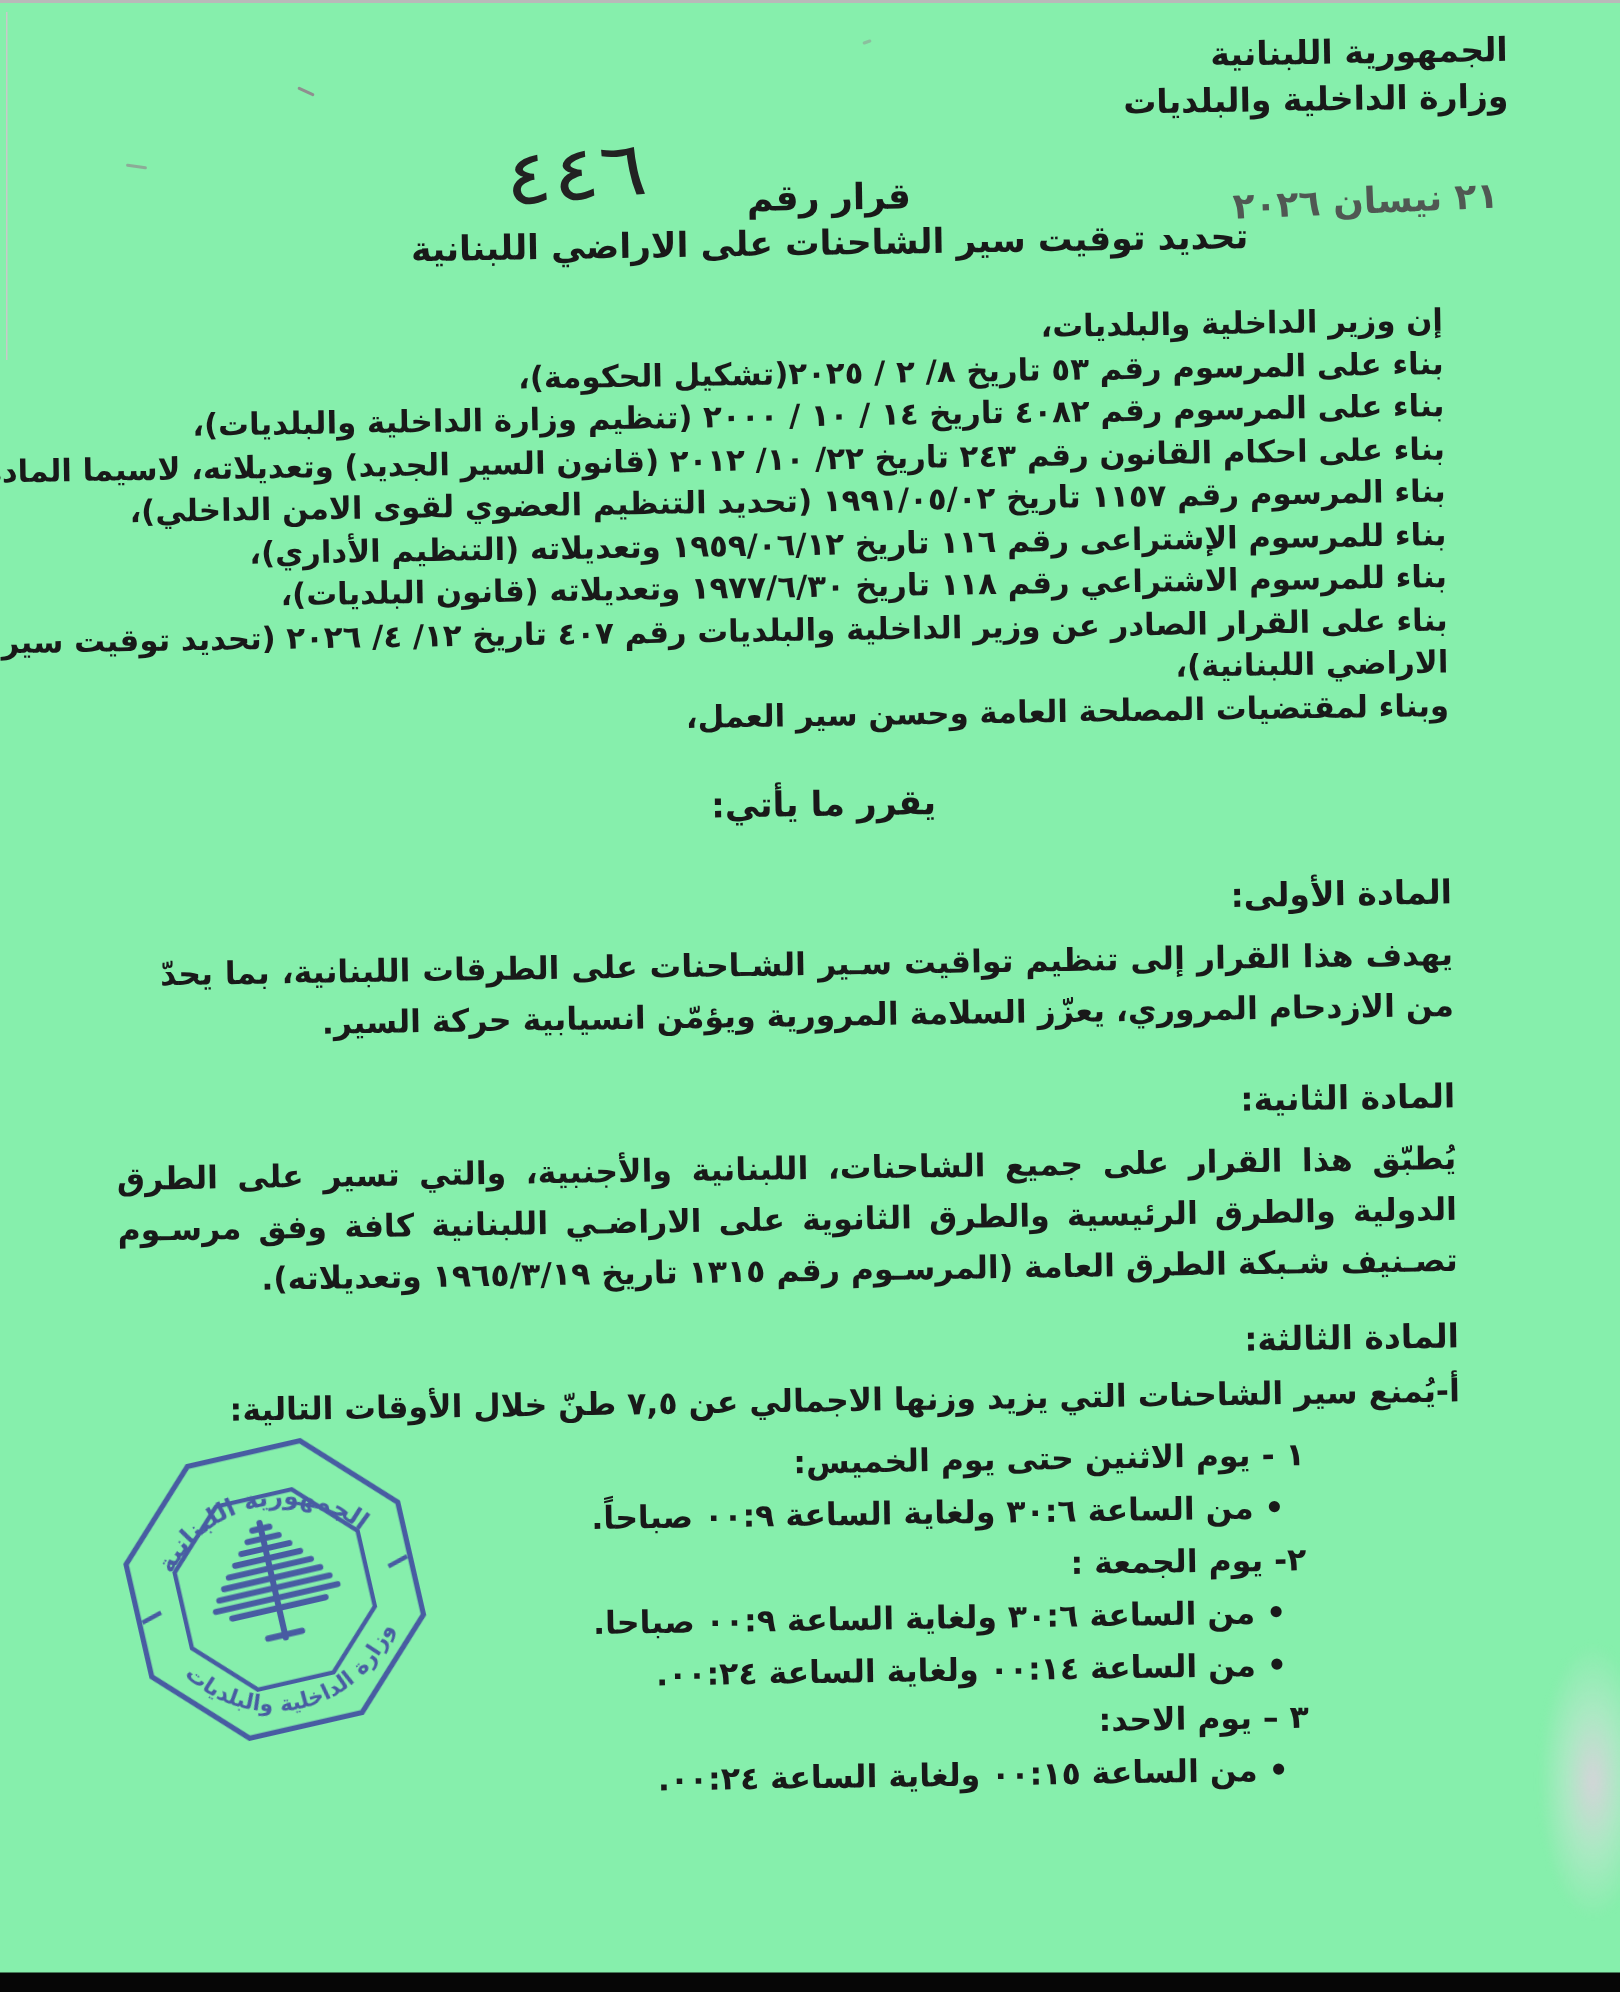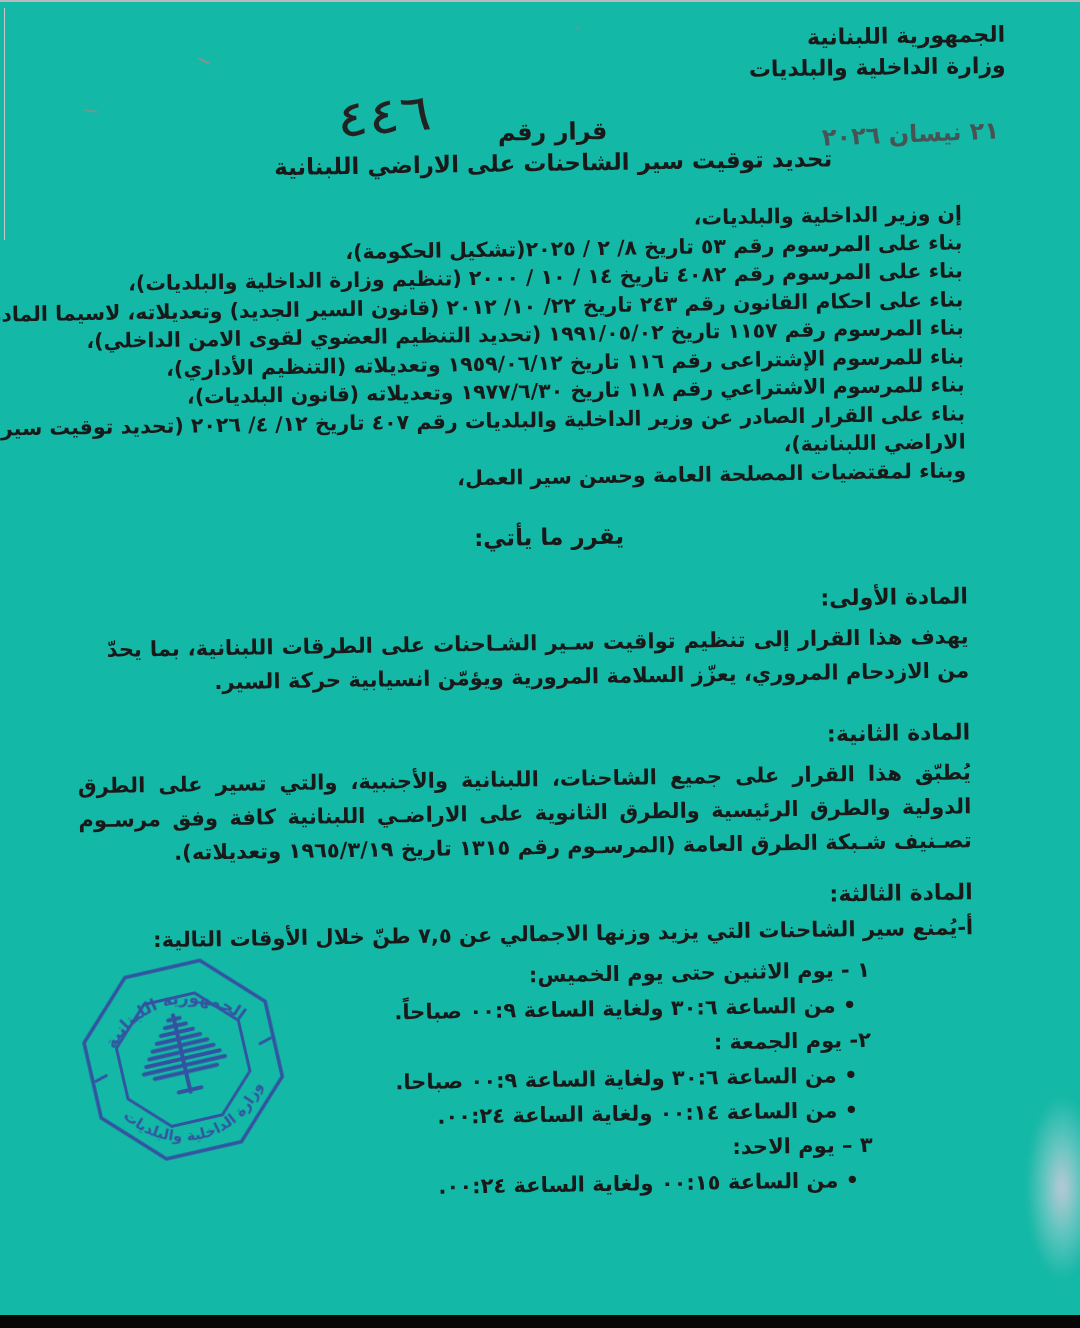--- a/index.html
+++ b/index.html
@@ -1,18 +1,18 @@
 <!DOCTYPE html>
 <html lang="ar"><head>
 <meta charset="utf-8">
 <style>
   html,body{margin:0;padding:0;background:#e8e8e8;}
   .page{
     position:relative;width:1080px;height:1328px;margin:0 auto;
-    background:#14b8a6;overflow:hidden;
+    background:#86efac;overflow:hidden;
     font-family:"DejaVu Sans",sans-serif;color:#191919;
   }
   
   .top-edge-line{position:absolute;top:0;left:0;width:100%;height:2px;background:#b9b9b9;}
   .left-edge-line{position:absolute;left:4px;top:8px;width:1px;height:232px;background:#c9c9c9;}
   .bottom-scan-bar{position:absolute;bottom:0;left:0;width:100%;height:13px;background:#060606;}
   .right-smudge{
     position:absolute;right:-18px;top:1095px;width:72px;height:185px;border-radius:50%;
     background:radial-gradient(closest-side,rgba(232,205,228,.8),rgba(240,222,238,.35),rgba(255,255,255,0));
     filter:blur(3px);

